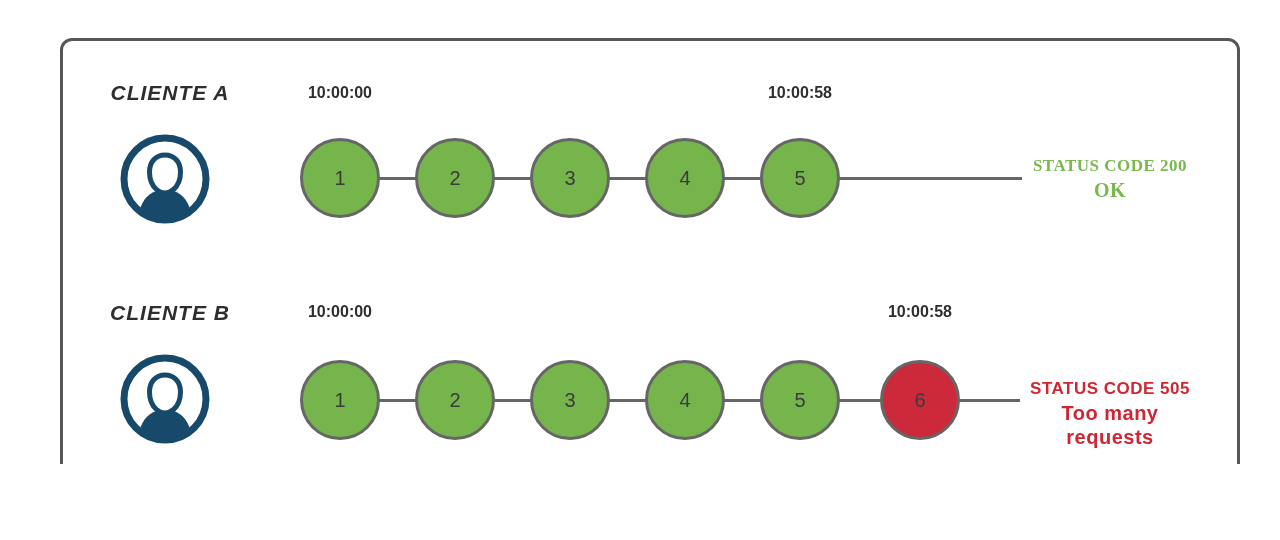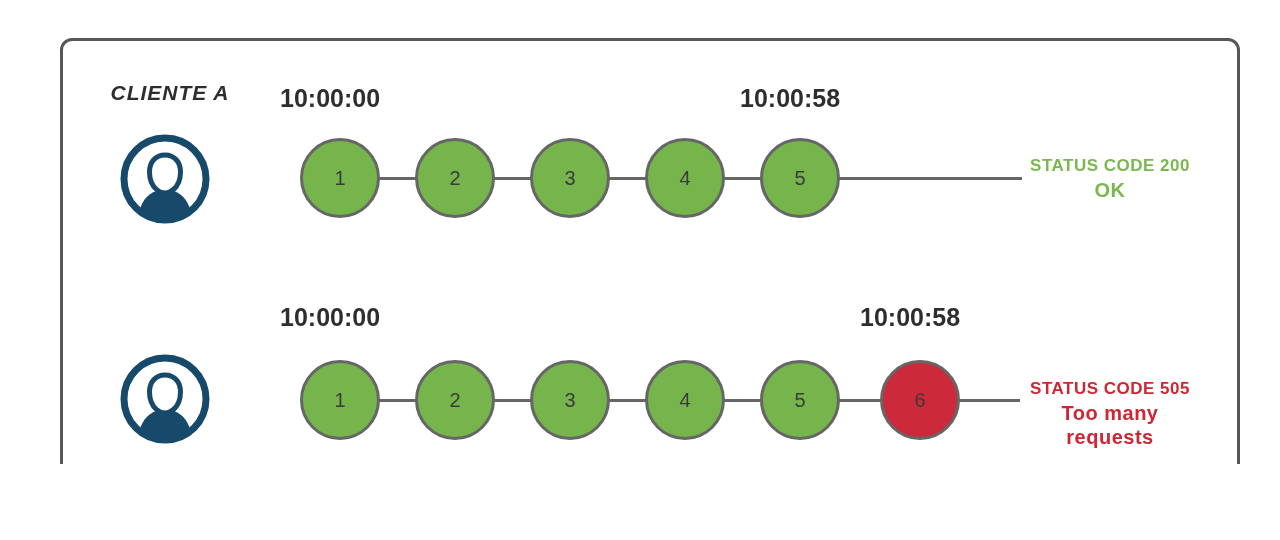--- a/index.html
+++ b/index.html
@@ -37,22 +37,22 @@
     color: var(--text_dark, #2e2e2e);
   }
   .avatar {
     position: absolute;
     width: 96px;
     height: 96px;
   }
   .timestamp {
     position: absolute;
     width: 120px;
-    text-align: left;
-    font-size: 25px;
+    text-align: center;
+    font-size: 16px;
     font-weight: bold;
     color: var(--text_dark, #333333);
   }
   .track-line {
     position: absolute;
     height: 3px;
     background: var(--line, #666666);
   }
   .request-circle {
     position: absolute;
@@ -73,21 +73,21 @@
   .status {
     position: absolute;
     width: 172px;
     text-align: center;
     line-height: 24px;
     letter-spacing: 0.5px;
     font-weight: bold;
   }
   .status .line1 { font-size: 17px; }
   .status .line2 { font-size: 20px; }
-  .status.ok { color: var(--success_text, #7ab84f); }
+  .status.ok { color: var(--success_text, #7ab84f); font-family: Liberation Serif, serif; }
   .status.err { color: var(--error_text, #cf2633); }
 </style>
 </head>
 <body>
 
 <div class="canvas">
   <div class="outer-box"></div>
 
   <div class="client-label" style="left:90px; top:81px;">CLIENTE A</div>
 
@@ -108,20 +108,21 @@
   <div class="request-circle ok" style="left:415px; top:138px;">2</div>
   <div class="request-circle ok" style="left:530px; top:138px;">3</div>
   <div class="request-circle ok" style="left:645px; top:138px;">4</div>
   <div class="request-circle ok" style="left:760px; top:138px;">5</div>
 
   <div class="status ok" style="left:1024px; top:154px;">
     <div class="line1">STATUS CODE 200</div>
     <div class="line2">OK</div>
   </div>
 
+  <div class="client-label" style="left:90px; top:301px;">CLIENTE B</div>
 
   <div class="avatar" style="left:117px; top:351px;">
     <svg width="96" height="96" viewBox="0 0 96 96">
       <circle cx="48" cy="48" r="41" fill="#ffffff" stroke="#17496b" stroke-width="7"></circle>
       <path d="M48 58.5 C 36.5 58.5 27.5 65 23.5 76.5 C 29.5 84.5 38 89 48 89 C 58 89 66.5 84.5 72.5 76.5 C 68.5 65 59.5 58.5 48 58.5 Z" fill="#17496b"></path>
       <path d="M48 24 c -9.5 0 -15.5 7 -15.5 17 c 0 7 2.5 13.5 7 17.5 c 2.5 2.2 5.5 3.5 8.5 3.5 c 3 0 6 -1.3 8.5 -3.5 c 4.5 -4 7 -10.5 7 -17.5 c 0 -10 -6 -17 -15.5 -17 Z" fill="#ffffff" stroke="#17496b" stroke-width="5"></path>
     </svg>
   </div>
 
   <div class="timestamp" style="left:280px; top:303px;">10:00:00</div>

